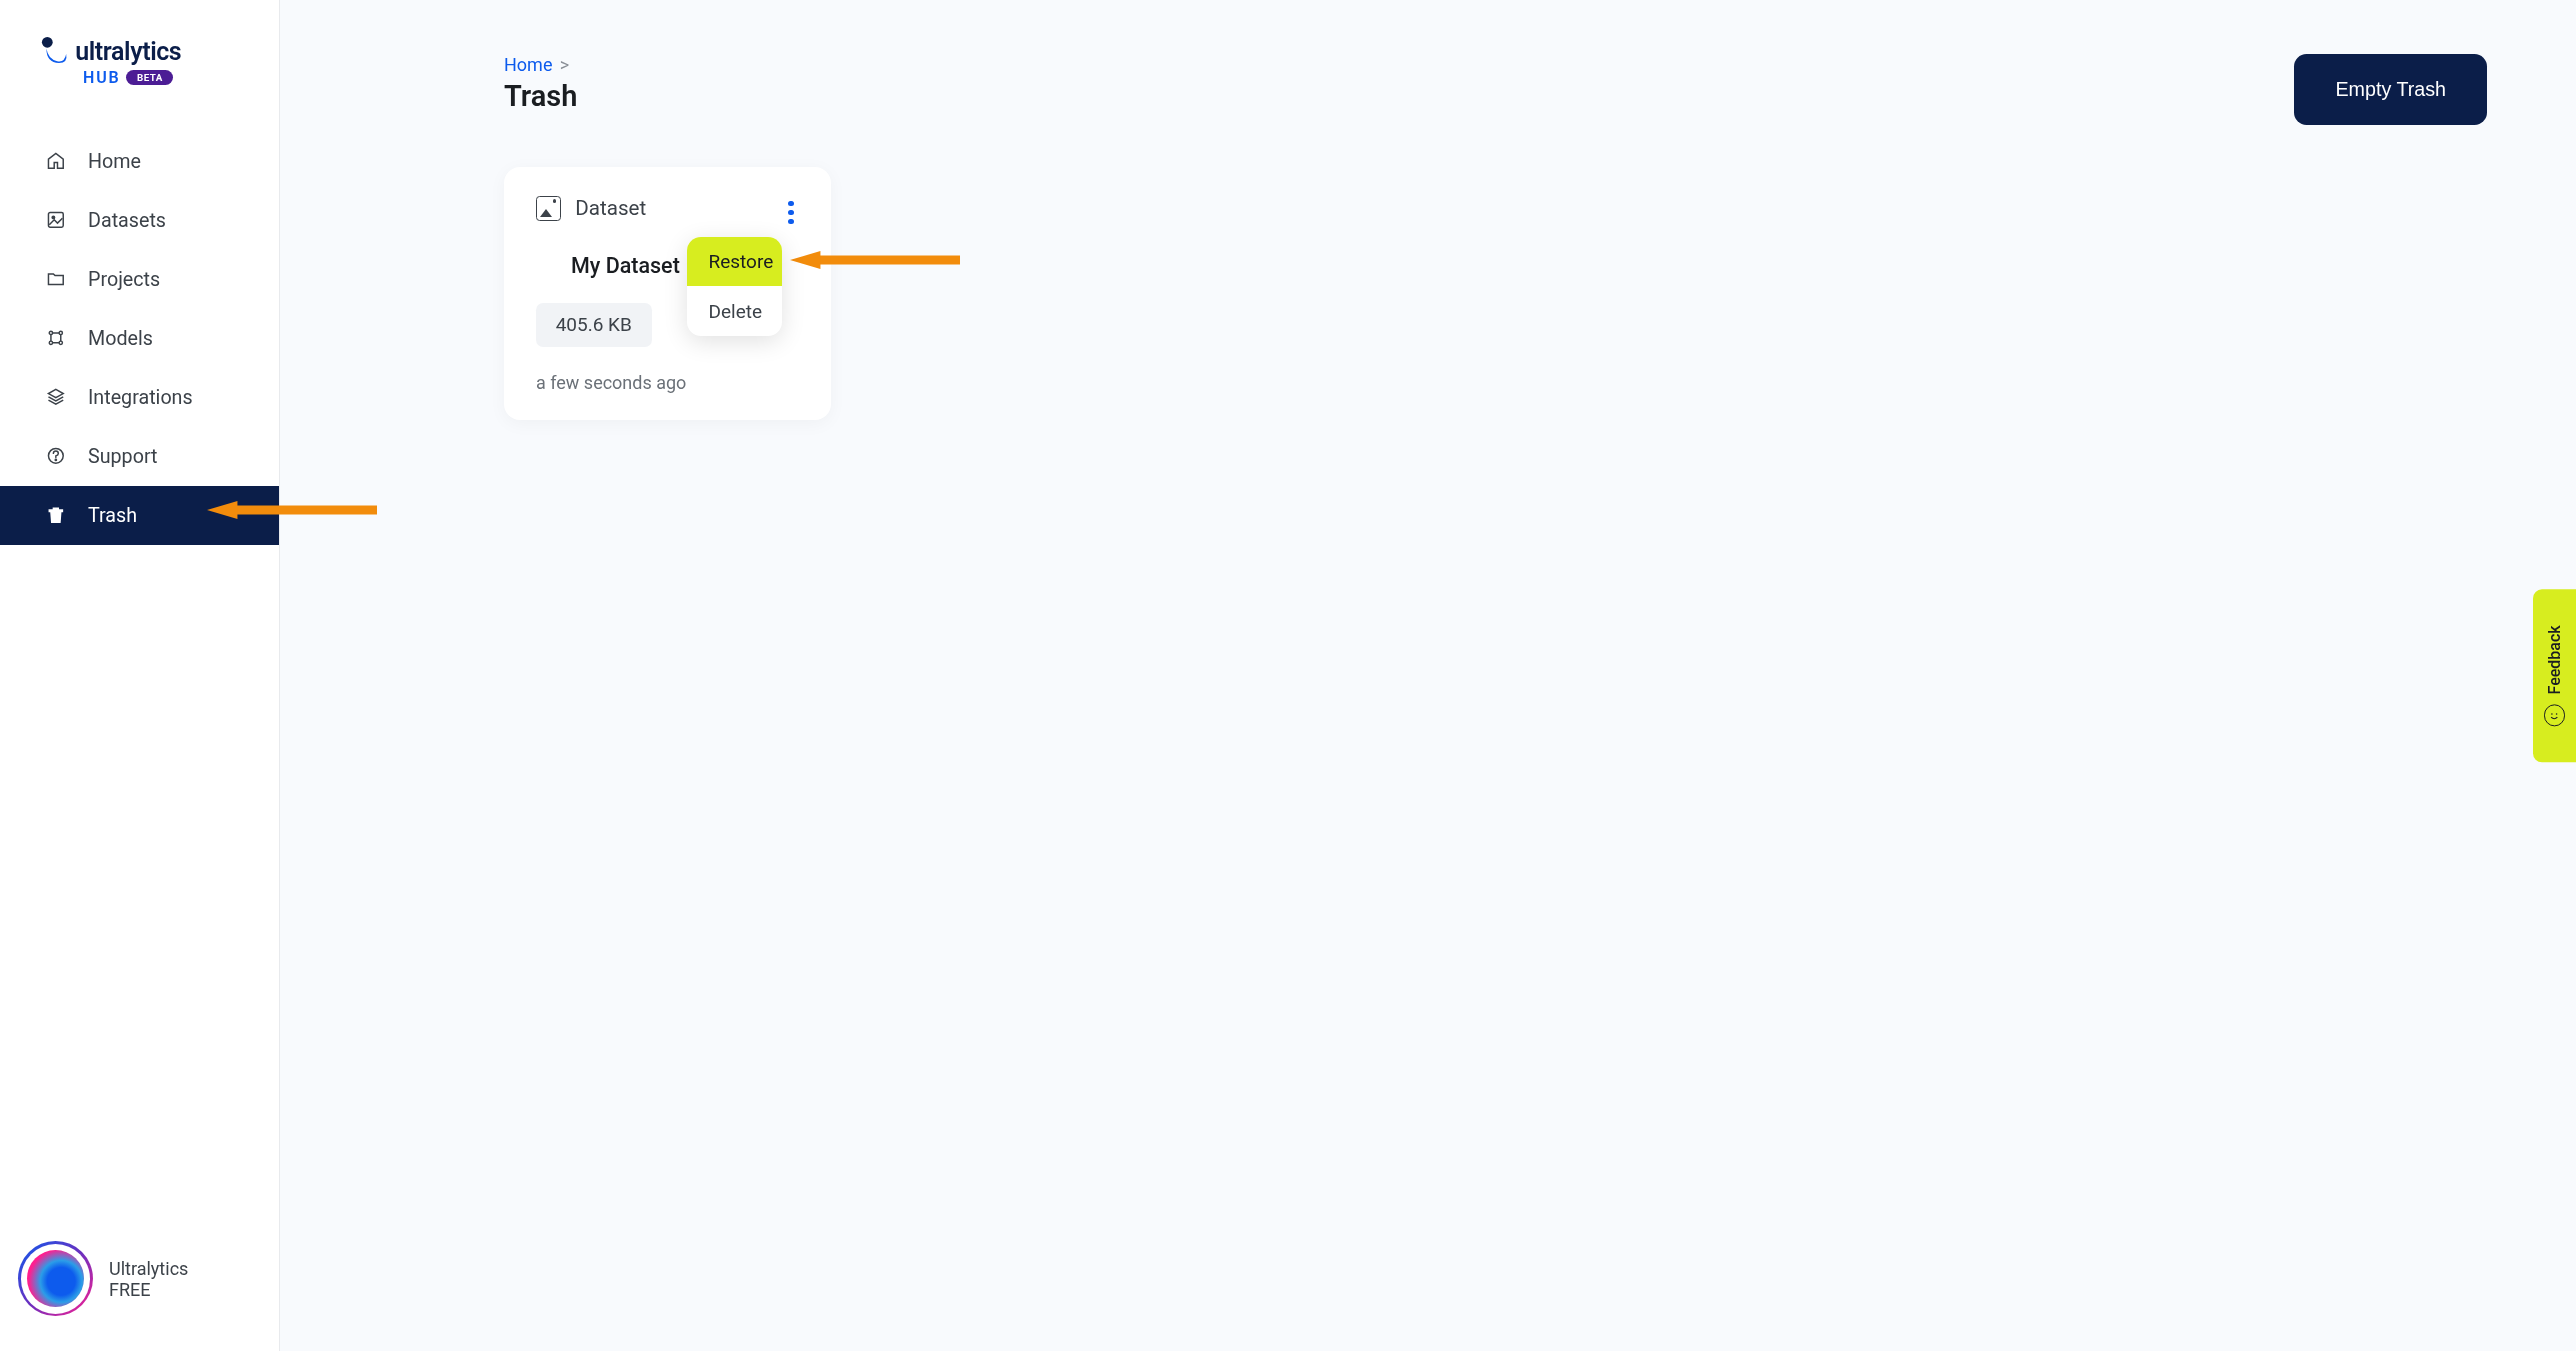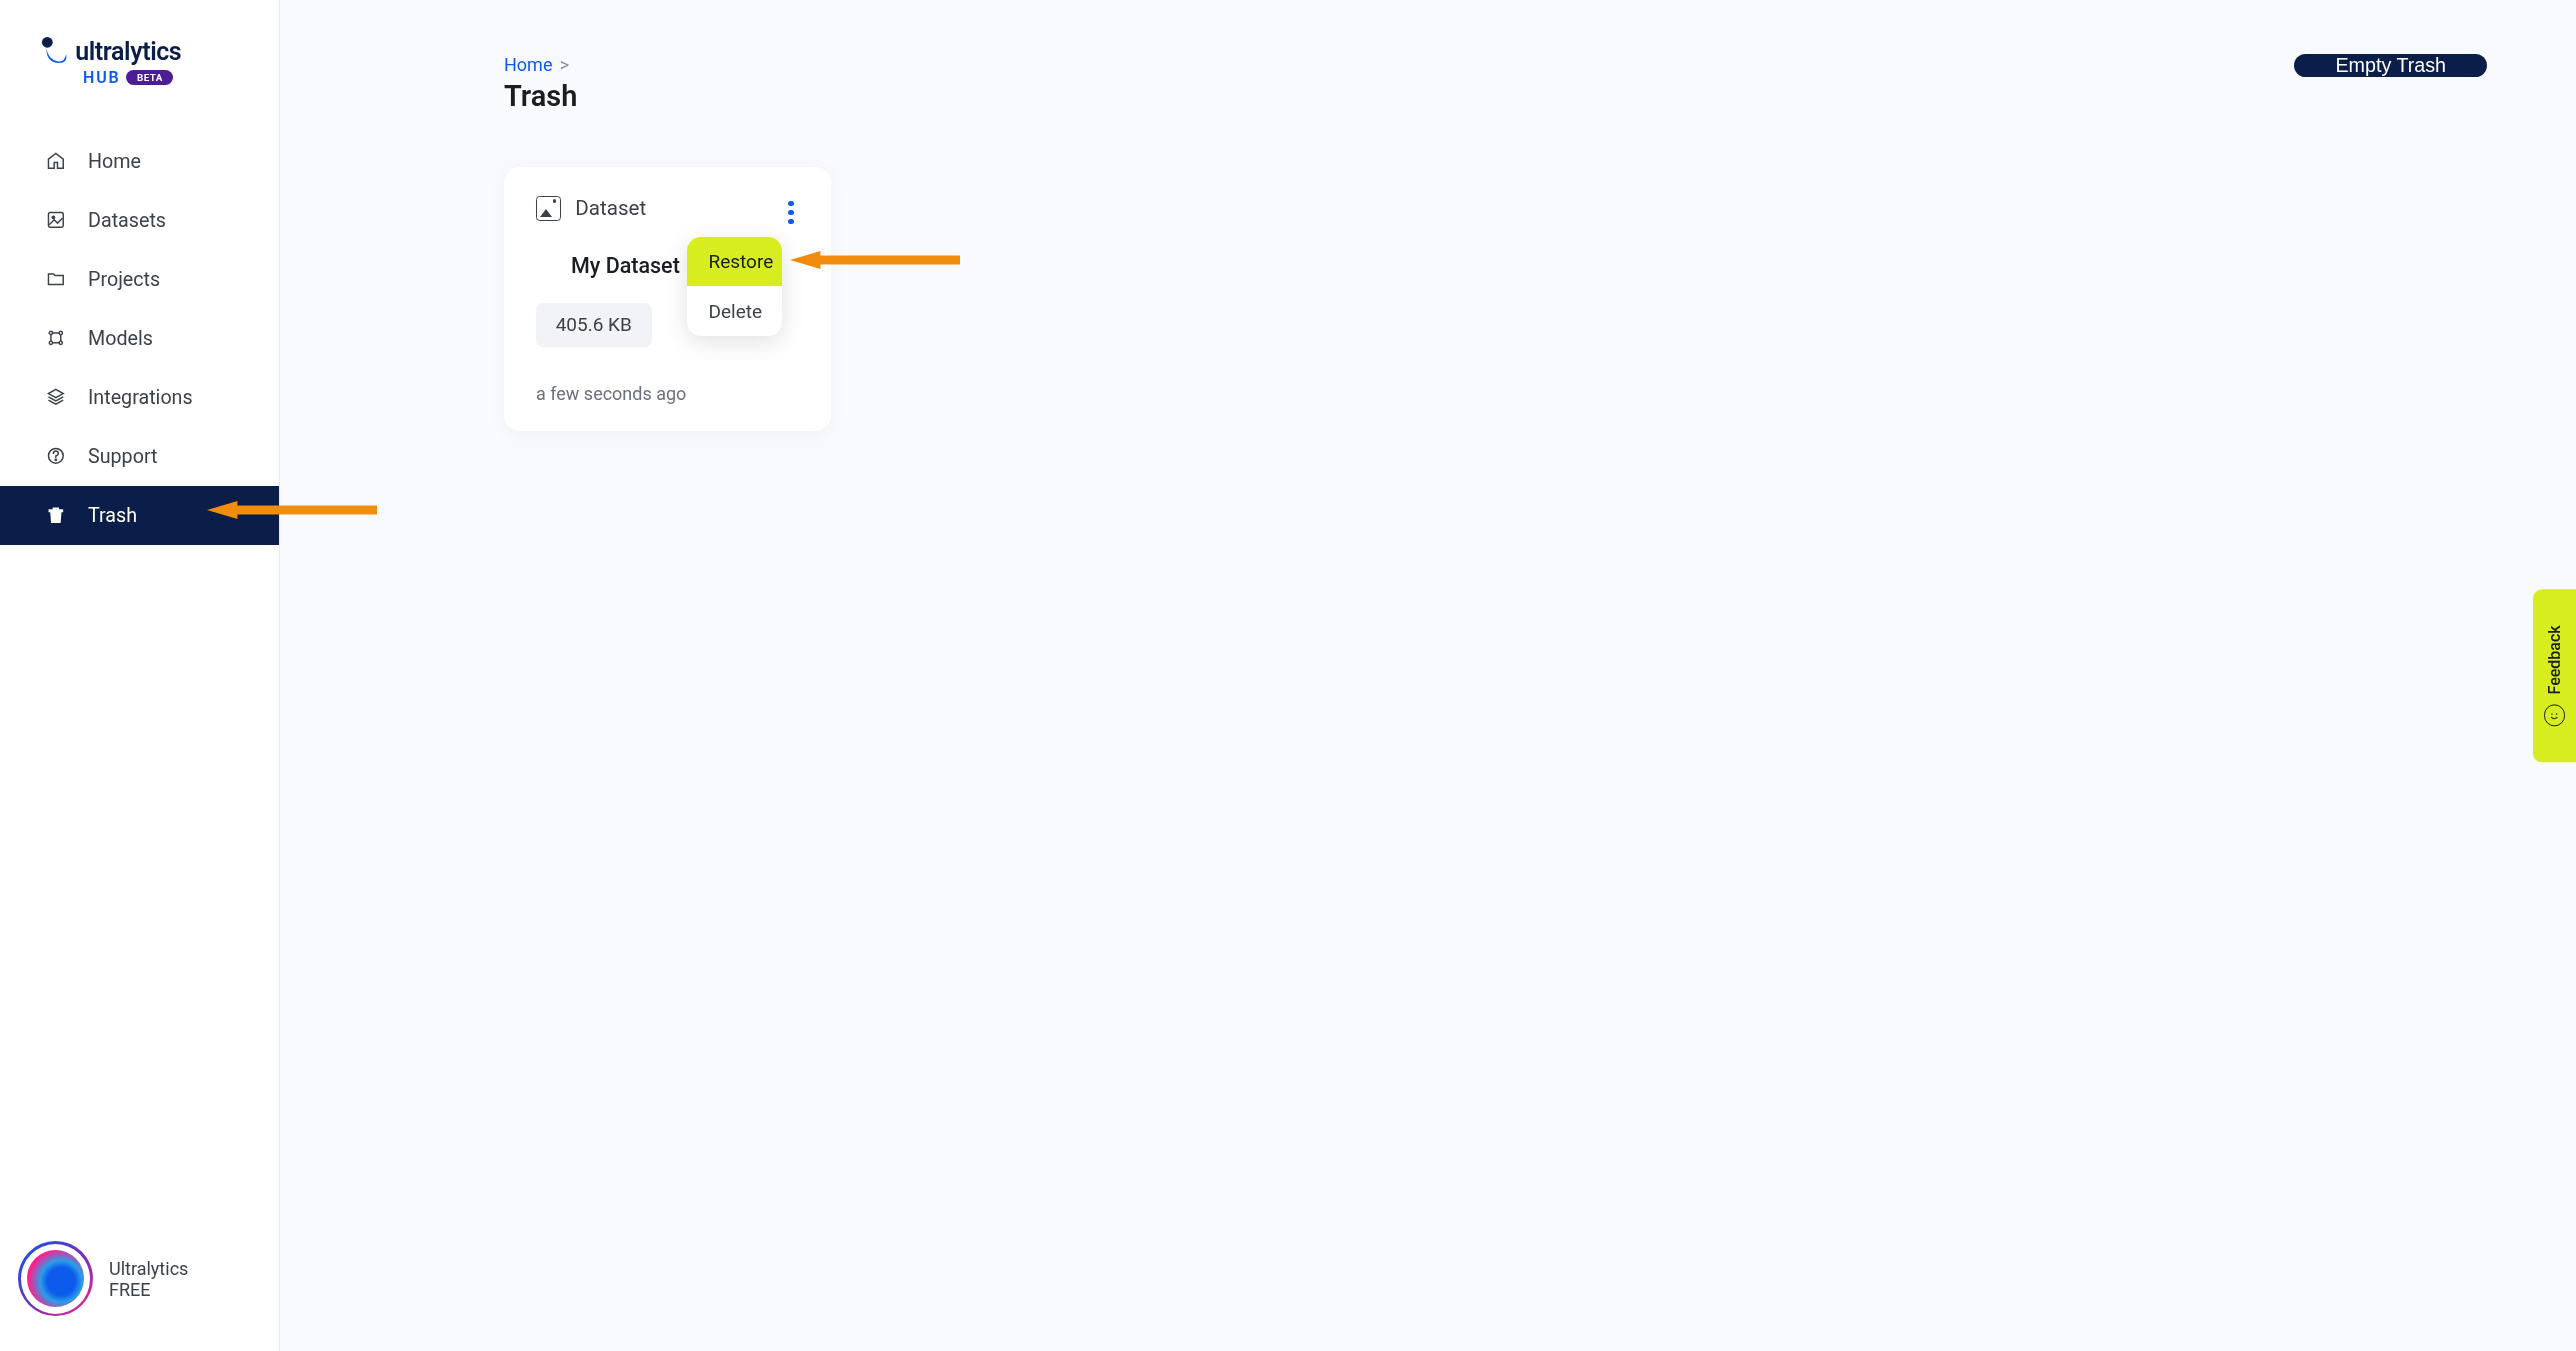--- a/index.html
+++ b/index.html
@@ -180,21 +180,21 @@
       margin-bottom: 54px;
     }
     .empty-trash-btn {
       position: absolute;
       top: 54px;
       right: 89px;
       background: #0b1e49;
       color: #ffffff;
       font-size: 19.7px;
       font-weight: 500;
-      padding: 0 41px;
+      padding: 24px 41px;
       border-radius: 12.5px;
       border: none;
       cursor: pointer;
     }
     .cards-area {
       position: relative;
       margin-top: 18px;
     }
     .dataset-card {
       width: 327px;
@@ -268,21 +268,21 @@
       margin-bottom: 25px;
       margin-left: 35px;
     }
     .card-size-chip {
       display: inline-block;
       background: #f1f3f6;
       padding: 10.7px 19.7px;
       border-radius: 7.2px;
       font-size: 19px;
       color: #3c4249;
-      margin-bottom: 36px;
+      margin-bottom: 25px;
     }
     .card-time {
       font-size: 18px;
       color: #6b7178;
     }
     .context-menu {
       position: absolute;
       top: 70px;
       left: 183px;
       width: 95px;

